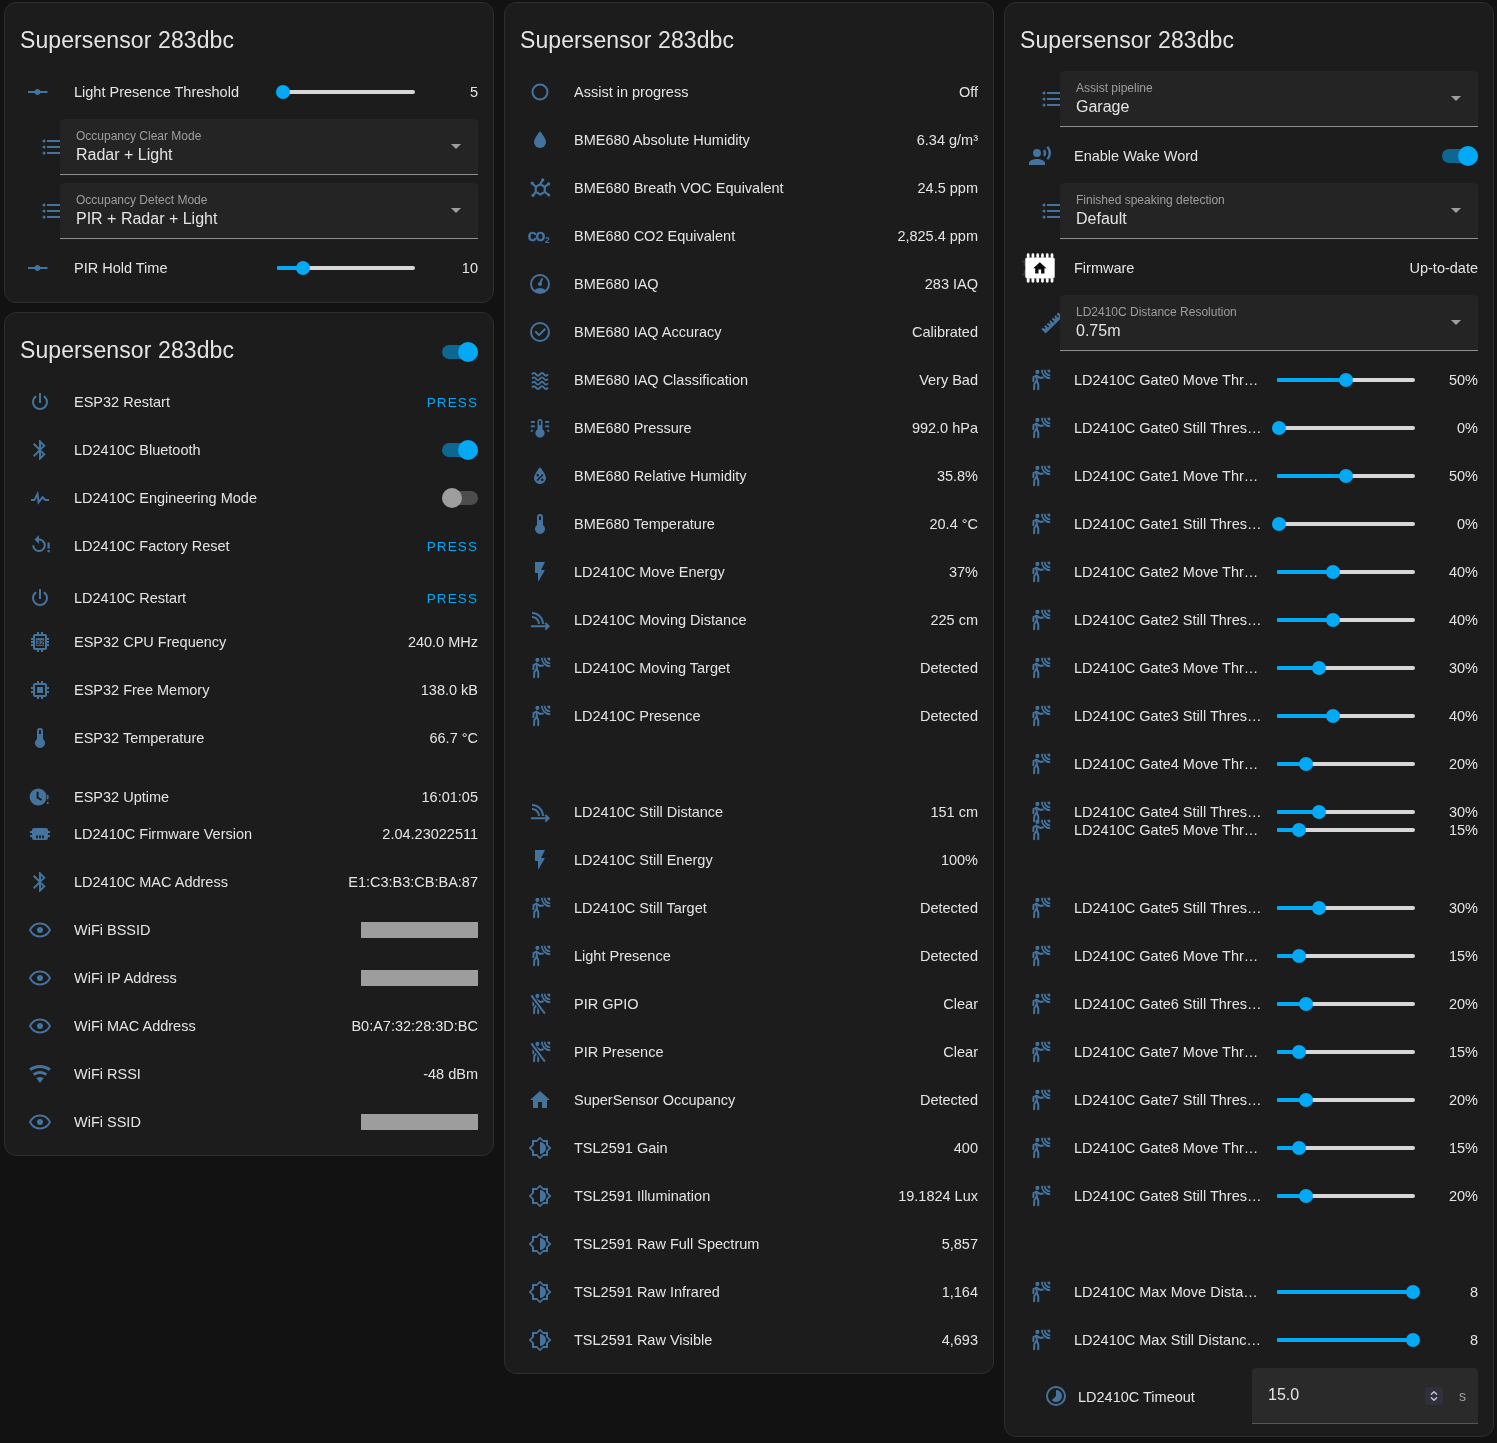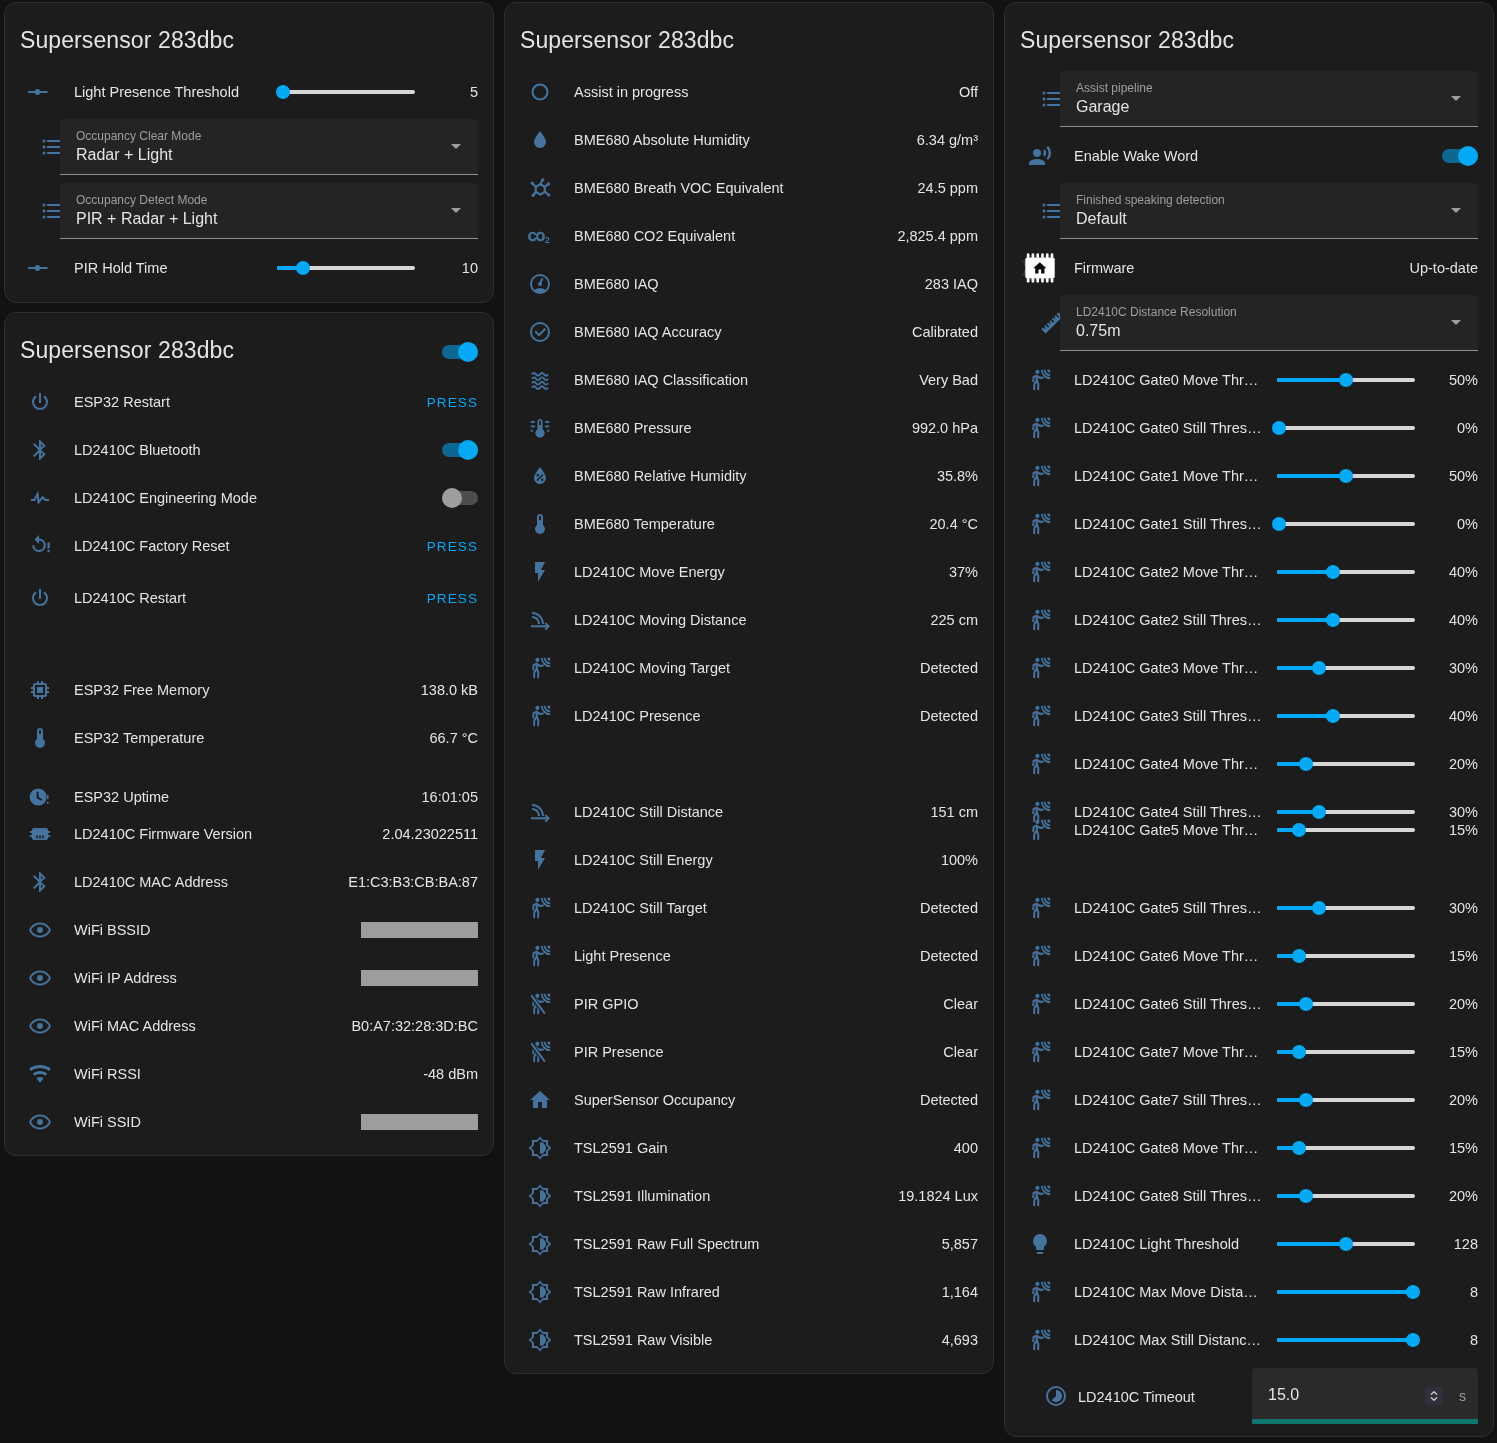--- a/index.html
+++ b/index.html
@@ -21,21 +21,21 @@
 .sl{position:relative;width:140px;height:18px;flex:none;margin-right:1px}
 .sltrack{position:absolute;left:2px;right:0;top:7px;height:4px;border-radius:2px;background:#d7d7d7}
 .slfill{position:absolute;left:2px;top:7px;height:4px;border-radius:2px;background:#03a9f4}
 .slthumb{position:absolute;top:2px;width:14px;height:14px;border-radius:50%;background:#03a9f4}
 .slval{width:62px;text-align:right;font-size:14.5px;color:#e4e4e4;flex:none;white-space:nowrap}
 .selic{position:absolute;left:23px}
 .selbox{position:absolute;left:55px;right:15px;height:56px;background:#242424;border-radius:4px 4px 0 0;border-bottom:1px solid #8f8f8f}
 .sellab{position:absolute;left:16px;top:10px;font-size:12px;color:#9e9e9e}
 .selval{position:absolute;left:16px;top:27px;font-size:16px;color:#e4e4e4}
 .arrow{position:absolute;right:17px;top:25px;width:0;height:0;border-left:5px solid transparent;border-right:5px solid transparent;border-top:5.5px solid #9e9e9e}
-.numbox{position:absolute;left:247px;right:15px;height:56px;background:#2a2a2a;border-radius:4px 4px 0 0;border-bottom:5px solid #0f766e}
+.numbox{position:absolute;left:247px;right:15px;height:56px;background:#2a2a2a;border-radius:4px 4px 0 0;border-bottom:1px solid #0f766e}
 .numval{position:absolute;left:16px;top:18px;font-size:16px;color:#e4e4e4}
 .spin{position:absolute;right:35px;top:19px;width:18px;height:18px;background:#30303c;border-radius:3px;color:#c3c3cb;text-align:center}
 .unit{position:absolute;right:12px;top:20px;font-size:14px;color:#9e9e9e}
 </style></head><body>
 
 <div class="card" style="left:4px;top:2px;width:490px;height:301px">
 <h1>Supersensor 283dbc</h1>
 <div class="row" style="top:65px">
       <svg class="ic " viewBox="0 0 24 24">
         <path d="M2,11H9.17C9.58,9.83 10.69,9 12,9C13.31,9 14.42,9.83 14.83,11H22V13H14.83C14.42,14.17 13.31,15 12,15C10.69,15 9.58,14.17 9.17,13H2V11Z" transform="translate(-2.5,0)"></path>
@@ -115,20 +115,29 @@
       </svg>
       <div class="lbl">LD2410C Factory Reset</div>
       <div class="press">PRESS</div>
     </div>
 <div class="row" style="top:261px">
       <svg class="ic " viewBox="0 0 24 24">
         <path d="M16.56,5.44L15.11,6.89C16.84,7.94 18,9.83 18,12A6,6 0 0,1 12,18A6,6 0 0,1 6,12C6,9.83 7.16,7.94 8.88,6.88L7.44,5.44C5.36,6.88 4,9.28 4,12A8,8 0 0,0 12,20A8,8 0 0,0 20,12C20,9.28 18.64,6.88 16.56,5.44M13,3H11V13H13V3Z"></path>
       </svg>
       <div class="lbl">LD2410C Restart</div>
       <div class="press">PRESS</div>
+    </div>
+<div class="row" style="top:305px">
+      <svg class="ic " viewBox="0 0 24 24">
+        <path d="M9,2V4H7A2,2 0 0,0 5,6V8H3V10H5V11H3V13H5V14H3V16H5V18A2,2 0 0,0 7,20H9V22H11V20H13V22H15V20H17A2,2 0 0,0 19,18V16H21V14H19V13H21V11H19V10H21V8H19V6A2,2 0 0,0 17,4H15V2H13V4H11V2H9M7,6H17V18H7V6Z"></path>
+        <rect x="8" y="8.2" width="8" height="7.6" fill="currentColor"></rect>
+        <text x="12" y="14.6" font-size="7.4" font-weight="bold" text-anchor="middle" fill="#1c1c1c" font-family="Liberation Sans, sans-serif">32</text>
+      </svg>
+      <div class="lbl">ESP32 CPU Frequency</div>
+      <div class="val">240.0 MHz</div>
     </div>
 <div class="row" style="top:353px">
       <svg class="ic " viewBox="0 0 24 24">
         <path d="M17,17H7V7H17V17M15,9H9V15H15V9M13,11H11V13H13V11M21,11V9H19V7C19,5.89 18.1,5 17,5H15V3H13V5H11V3H9V5H7C5.89,5 5,5.89 5,7V9H3V11H5V13H3V15H5V17C5,18.1 5.89,19 7,19H9V21H11V19H13V21H15V19H17C18.1,19 19,18.1 19,17V15H21V13H19V11H21Z"></path>
       </svg>
       <div class="lbl">ESP32 Free Memory</div>
       <div class="val">138.0 kB</div>
     </div>
 <div class="row" style="top:401px">
       <svg class="ic " viewBox="0 0 24 24">
@@ -976,32 +985,20 @@
         </g>
       </svg>
       <div class="lbl el">LD2410C Gate8 Still Thres…</div>
       <div class="sl">
         <div class="sltrack"></div>
         <div class="slfill" style="width:25px"></div>
         <div class="slthumb" style="left:24px"></div>
       </div>
       <div class="slval">20%</div>
     </div>
-<div class="row" style="top:1217px">
-      <svg class="ic " viewBox="0 0 24 24">
-        <path d="M12,2A7,7 0 0,1 19,9C19,11.38 17.81,13.47 16,14.74V17A1,1 0 0,1 15,18H9A1,1 0 0,1 8,17V14.74C6.19,13.47 5,11.38 5,9A7,7 0 0,1 12,2M9,21V20H15V21A1,1 0 0,1 14,22H10A1,1 0 0,1 9,21Z"></path>
-      </svg>
-      <div class="lbl el">LD2410C Light Threshold</div>
-      <div class="sl">
-        <div class="sltrack"></div>
-        <div class="slfill" style="width:65px"></div>
-        <div class="slthumb" style="left:64px"></div>
-      </div>
-      <div class="slval">128</div>
-    </div>
 <div class="row" style="top:1265px">
       <svg class="ic " viewBox="0 0 24 24">
         <g fill="none" stroke="currentColor" stroke-width="2" stroke-linecap="round" stroke-linejoin="round">
           <path d="M8.5,7.4L8.9,12.9"></path>
           <path d="M9.0,8.2L12.4,10.0L14.9,9.6"></path>
           <path d="M8.3,7.9L5.6,8.9L5.3,13.3"></path>
           <path d="M8.8,12.6L6.3,16.1L6.1,21.2"></path>
           <path d="M8.9,12.8L10.3,16.4L10.2,21.2"></path>
         </g>
         <circle cx="9.4" cy="3.9" r="2.05"></circle>

